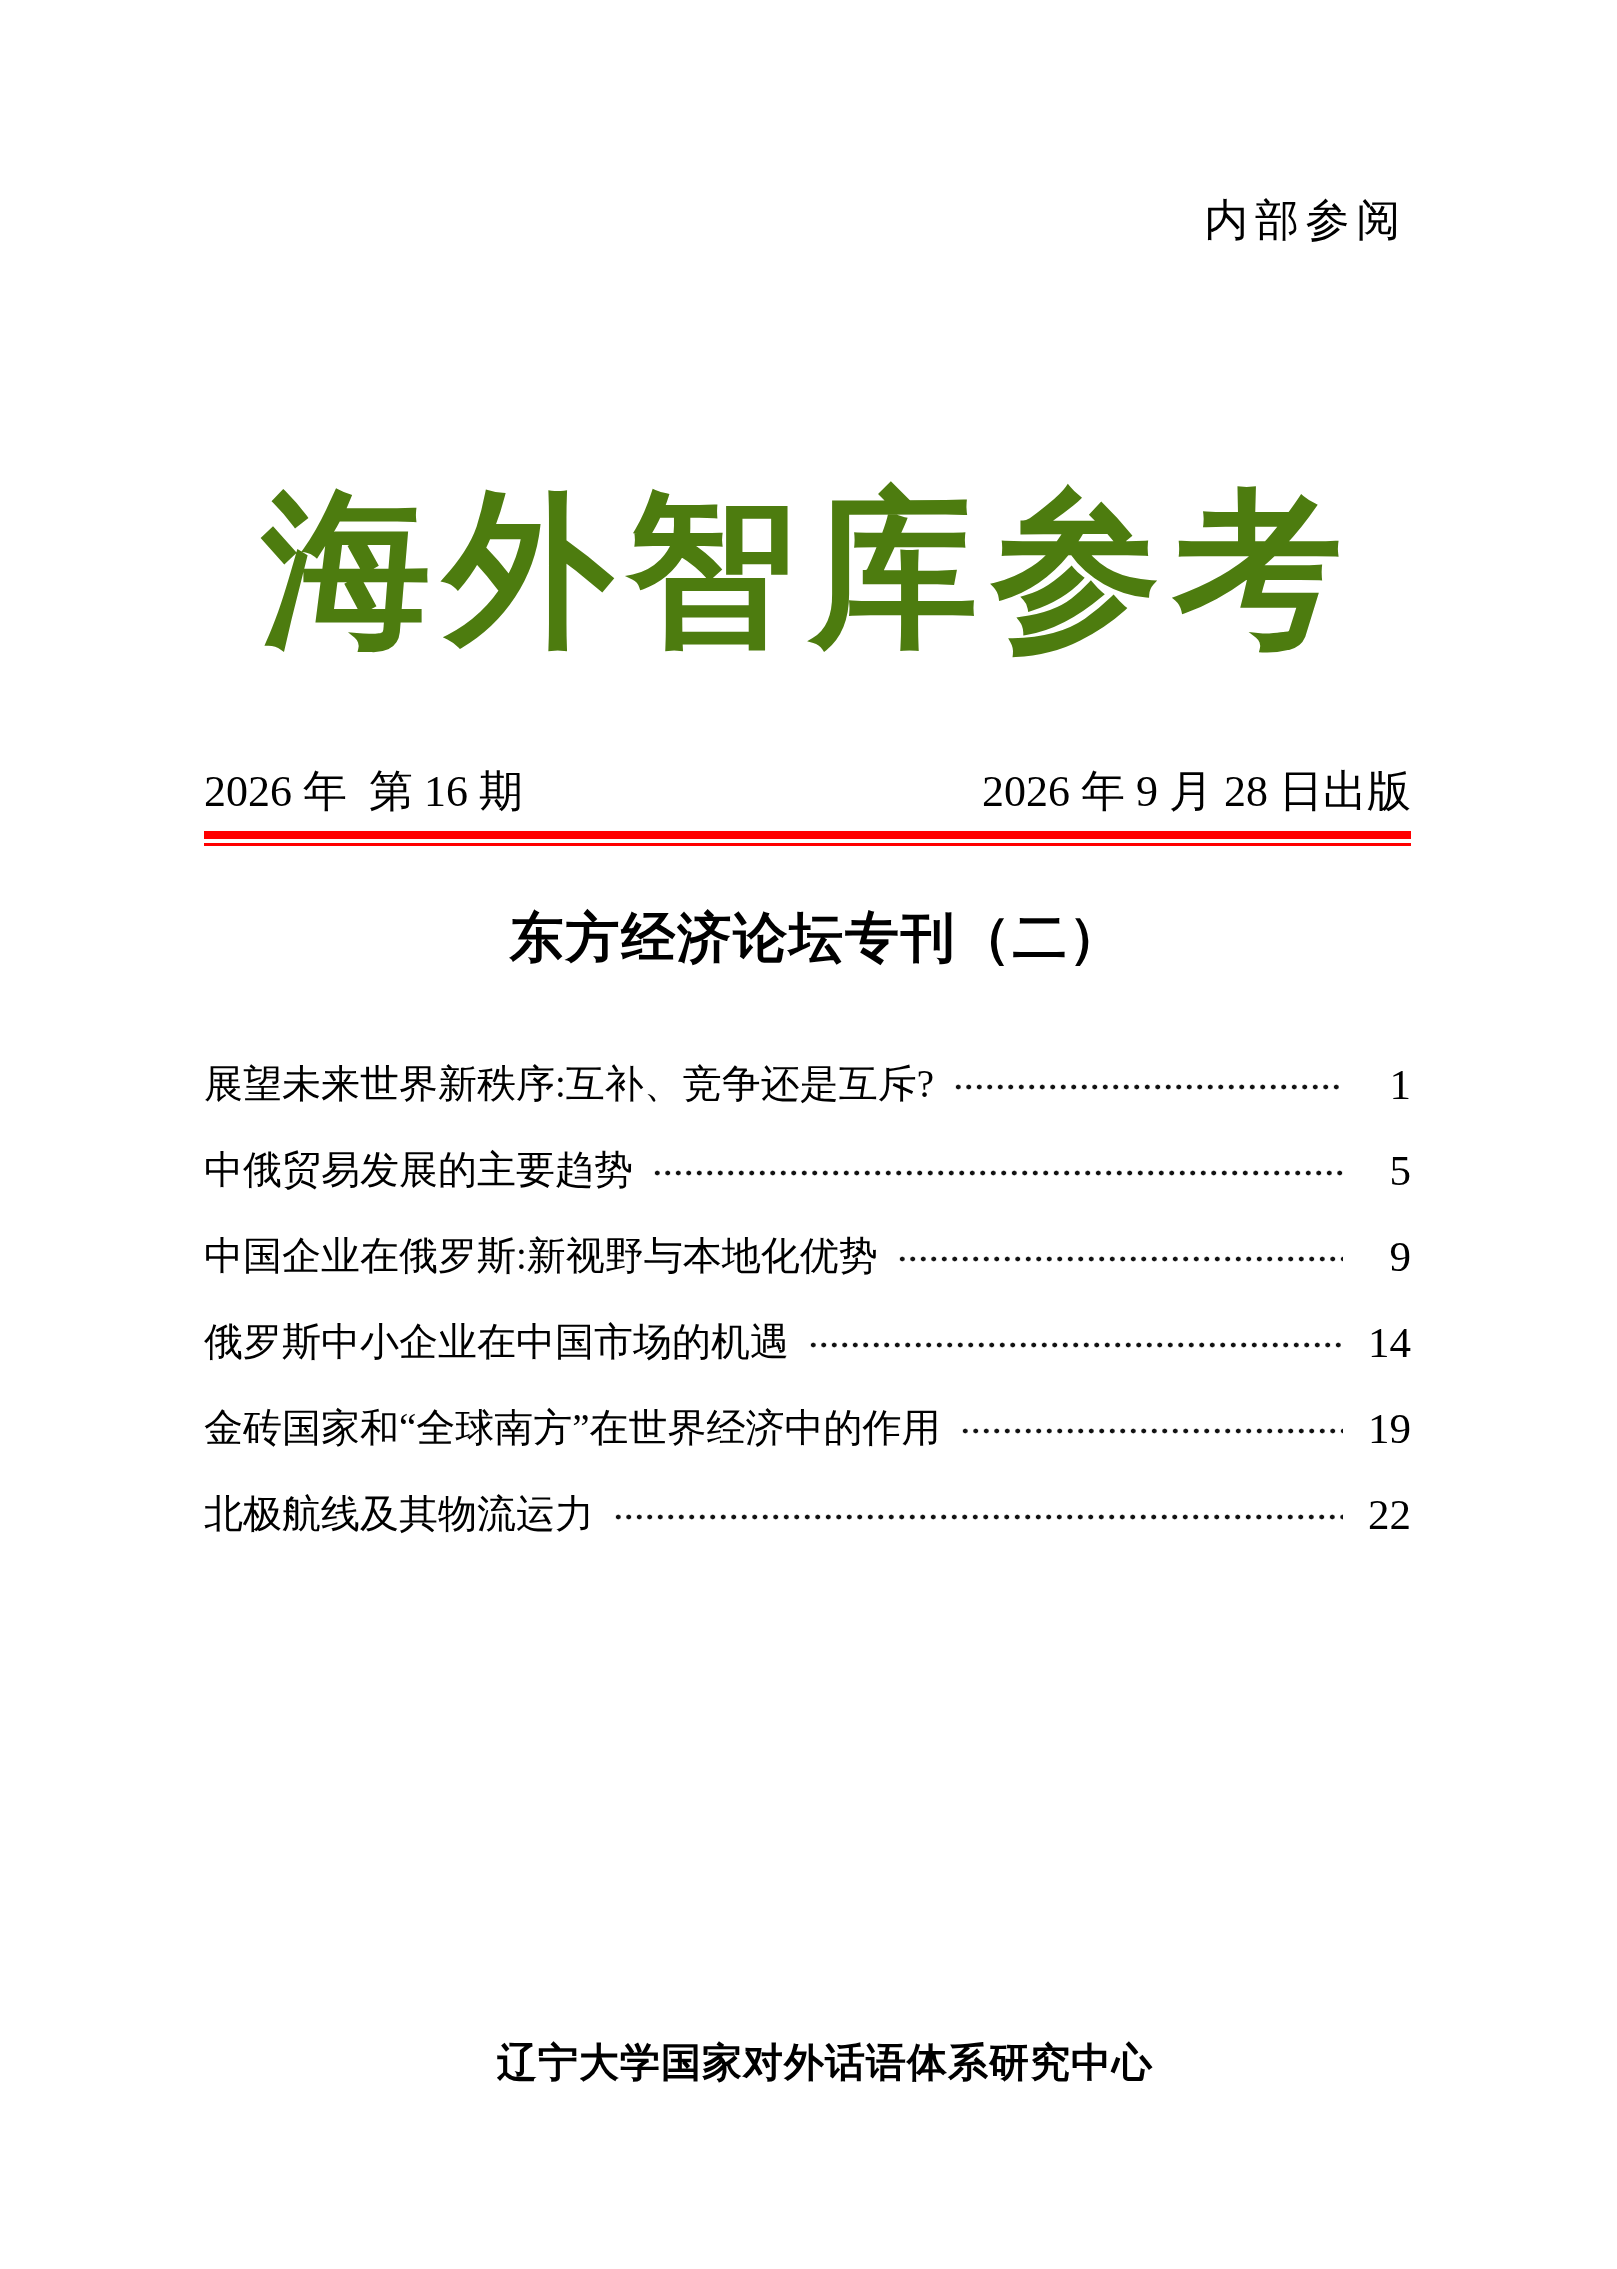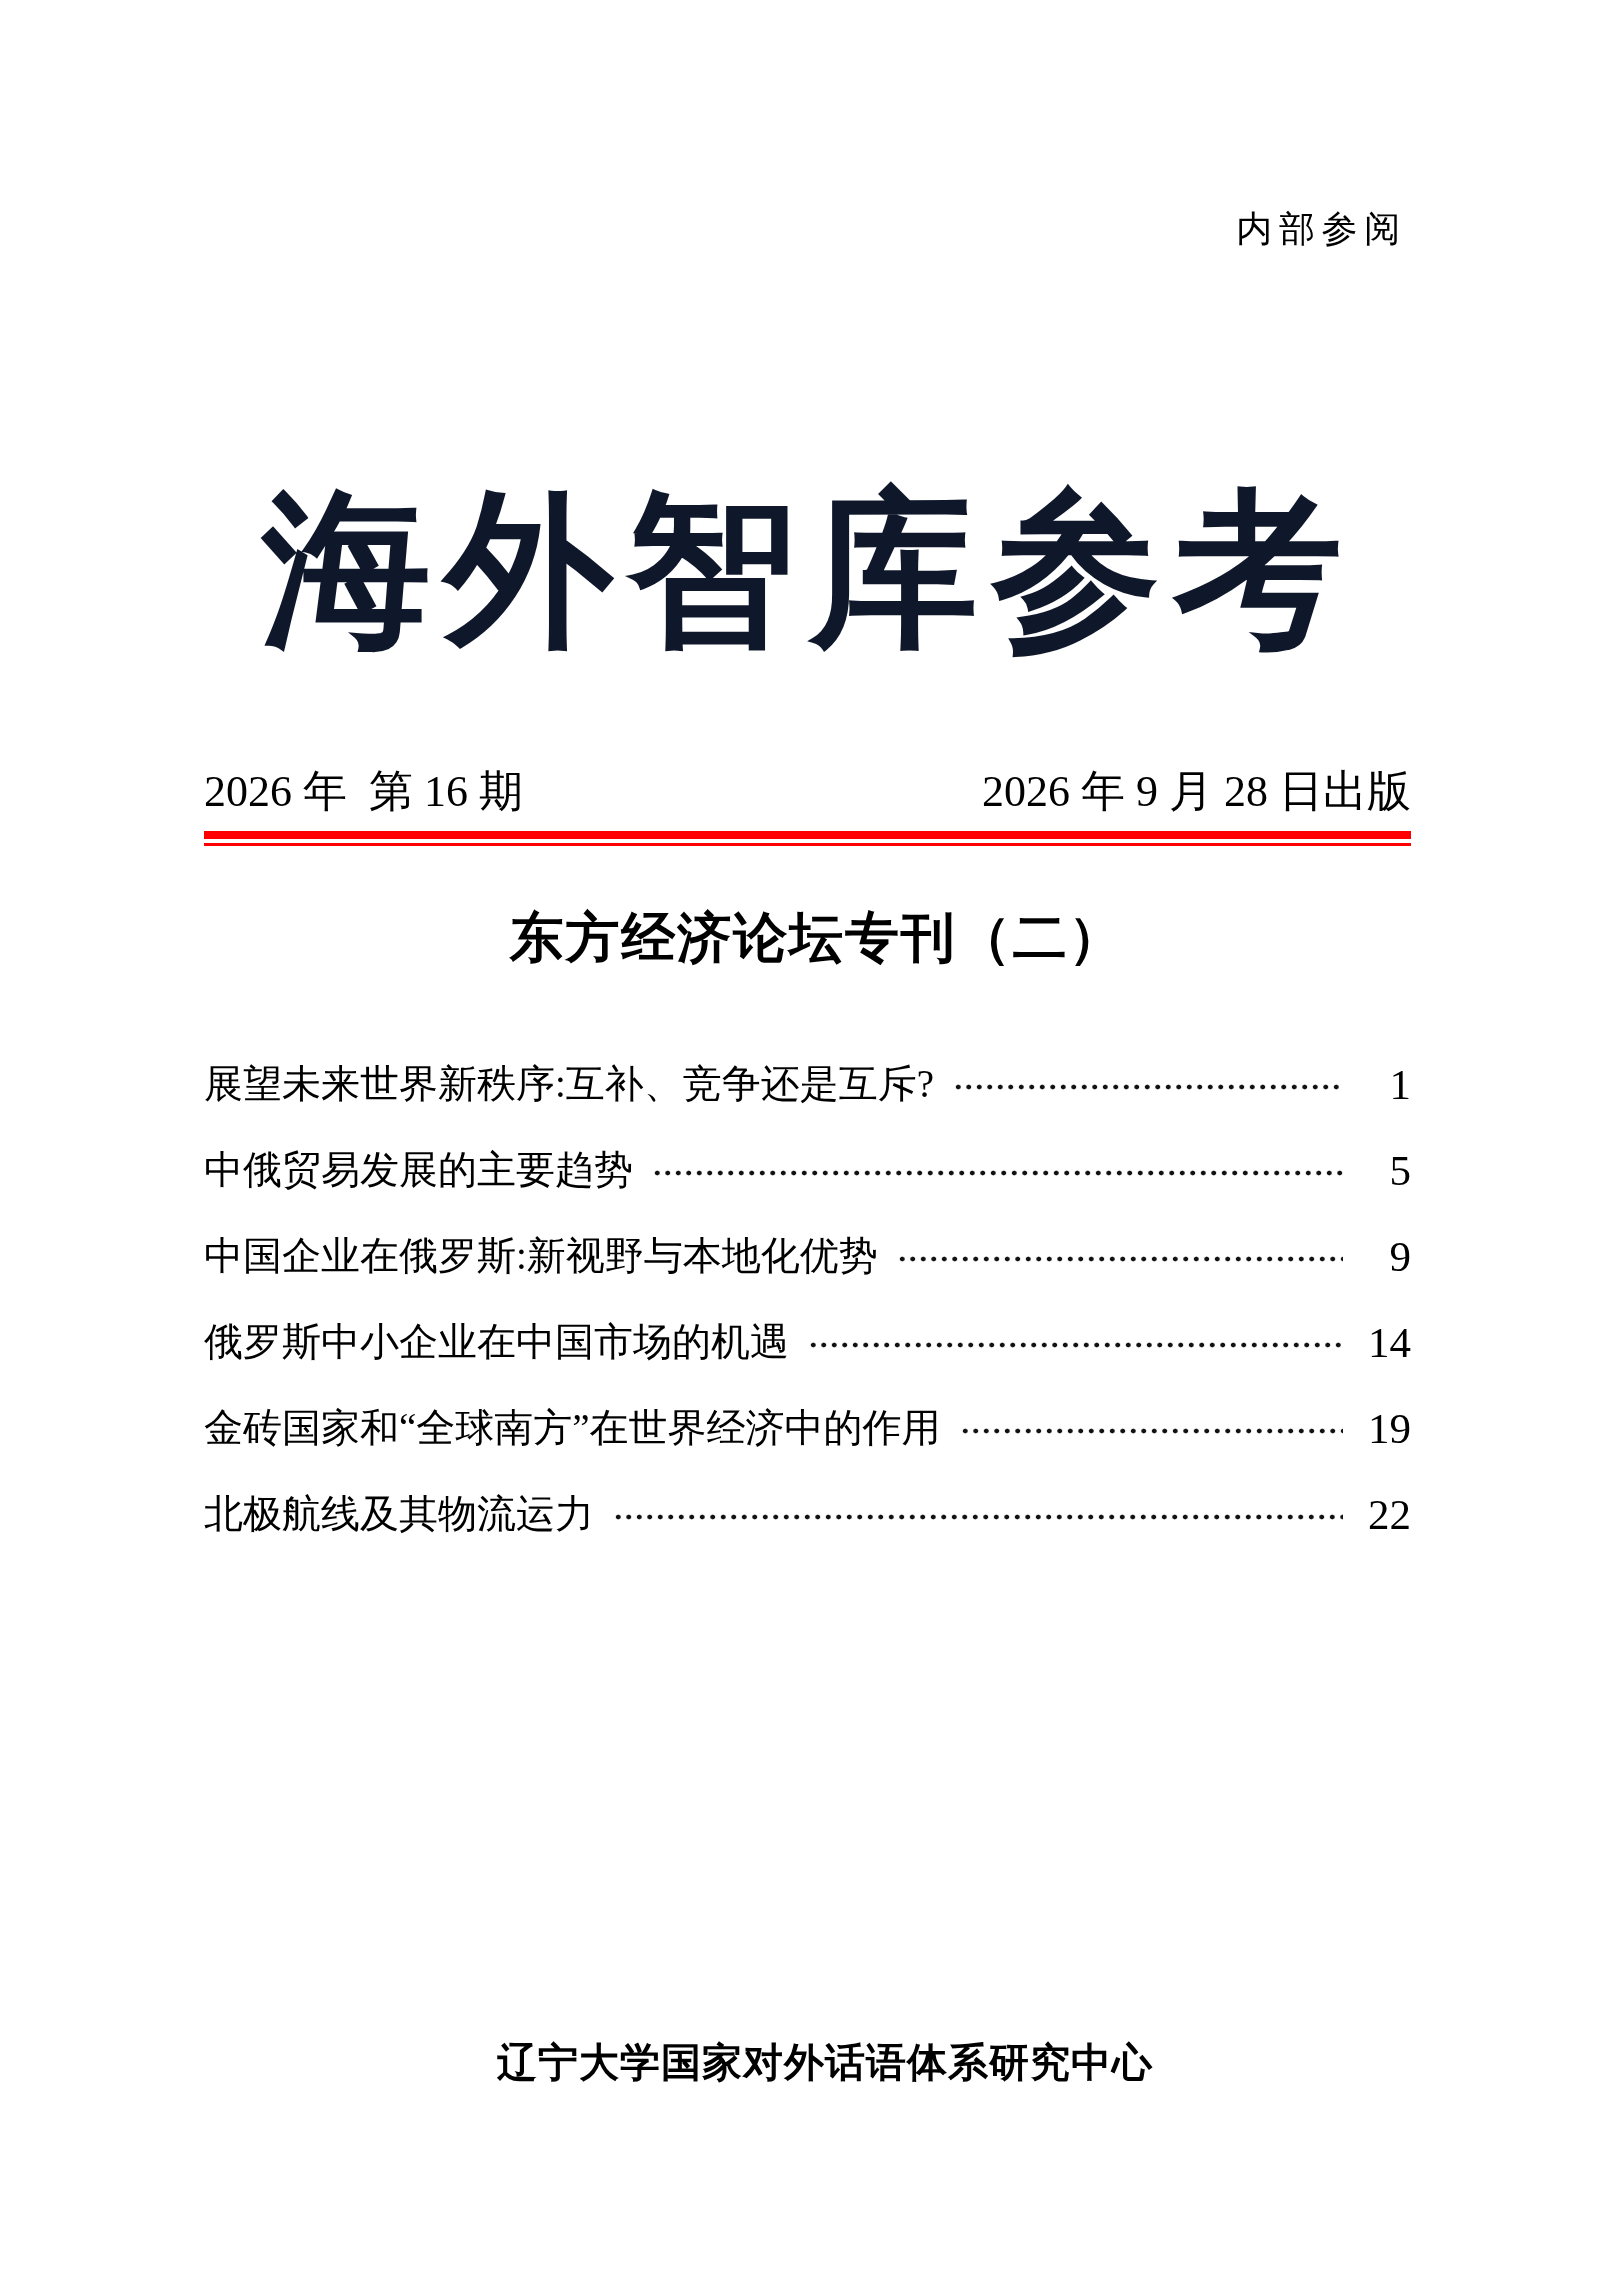--- a/index.html
+++ b/index.html
@@ -9,40 +9,40 @@
     height: 2269px;
     background: #ffffff;
     font-family: "Liberation Serif", "DejaVu Serif", serif;
     color: #000000;
     overflow: hidden;
   }
 
   
   .classification {
     position: absolute;
-    top: 205px;
+    top: 191px;
     right: 211px;
-    font-size: 36px;
+    font-size: 44px;
     letter-spacing: 6.7px;
     font-family: "Liberation Serif", "DejaVu Serif", serif;
   }
 
   
   .masthead {
     position: absolute;
     top: 474px;
     left: 0;
     width: 100%;
     margin: 0;
     text-align: center;
     font-size: 169px;
     line-height: 1.15;
     font-weight: 700;
     letter-spacing: 13.3px;
-    color: #0f172a;
+    color: #4d7c0f;
     font-family: "Liberation Serif", "DejaVu Serif", serif;
   }
 
   
   .issue-row {
     position: absolute;
     top: 768px;
     left: 204px;
     right: 207px;
     display: flex;

